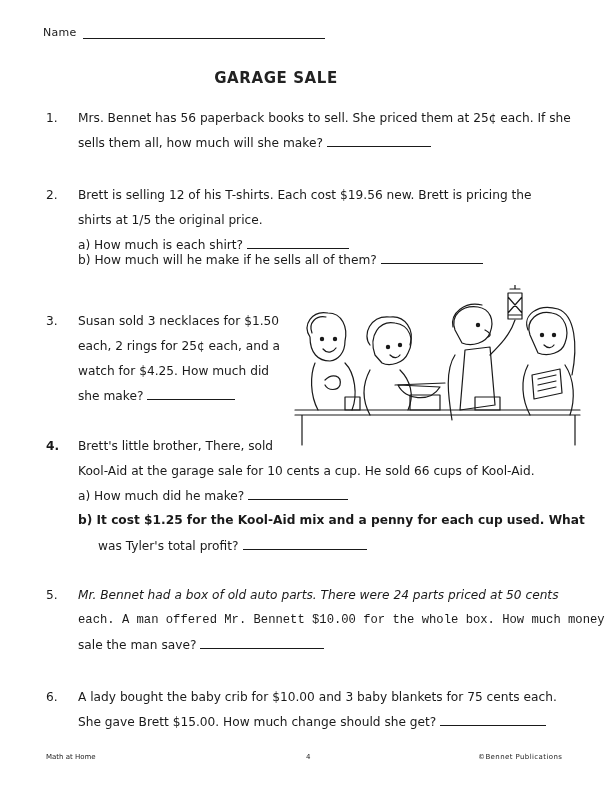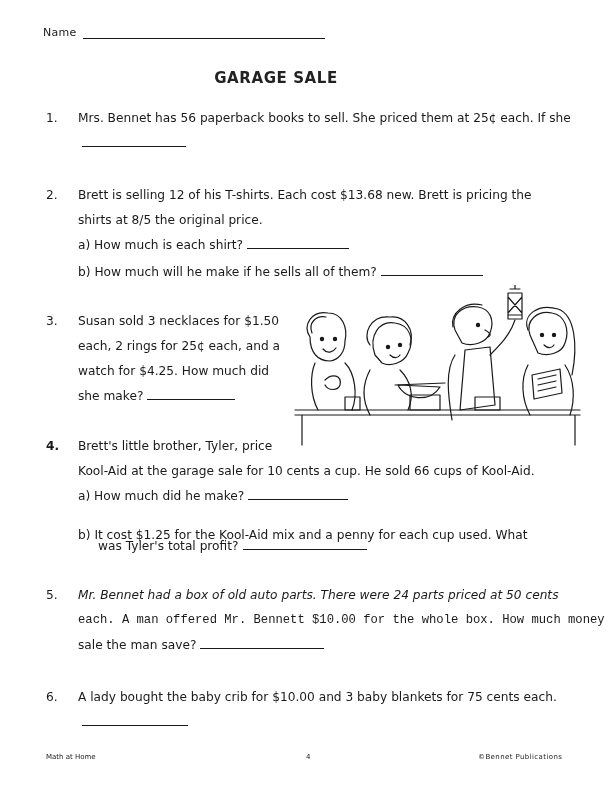--- a/index.html
+++ b/index.html
@@ -87,33 +87,33 @@
   <span>Name</span>
   <span class="name-line"></span>
 </div>
 
 <div class="title">GARAGE SALE</div>
 
 <div class="q" style="left:46px; top:106px; width:540px;">
   <span class="num">1.</span>
   <span class="line" style="left:32px; top:0;">Mrs. Bennet has 56 paperback books to sell. She priced them at 25¢ each.  If she</span>
   <span class="line" style="left:32px; top:25px;">
-    <span class="blank" style="width:104px;"></span>
+    <span>sells them all, how much will she make?</span><span class="blank" style="width:104px;"></span>
   </span>
 </div>
 
 <div class="q" style="left:46px; top:183px; width:540px;">
   <span class="num">2.</span>
-  <span class="line" style="left:32px; top:0;">Brett is selling 12 of his T-shirts.  Each cost $13.68 new.  Brett is pricing the</span>
-  <span class="line" style="left:32px; top:25px;">shirts at 8/5 the original price.</span>
+  <span class="line" style="left:32px; top:0;">Brett is selling 12 of his T-shirts.  Each cost $19.56 new.  Brett is pricing the</span>
+  <span class="line" style="left:32px; top:25px;">shirts at 1/5 the original price.</span>
   <span class="line" style="left:32px; top:50px;">
     <span>a)</span>
     <span>How much is each shirt?</span><span class="blank" style="width:102px;"></span>
   </span>
-  <span class="line" style="left:32px; top:77px;">
+  <span class="line" style="left:32px; top:65px;">
     <span>b)</span>
     <span>How much will he make if he sells all of them?</span><span class="blank" style="width:102px;"></span>
   </span>
 </div>
 
 <div class="q" style="left:46px; top:309px; width:240px;">
   <span class="num">3.</span>
   <span class="line" style="left:32px; top:0;">Susan sold 3 necklaces for $1.50</span>
   <span class="line" style="left:32px; top:25px;">each, 2 rings for 25¢ each, and a</span>
   <span class="line" style="left:32px; top:50px;text-align:center;">watch for $4.25.  How much did</span>
@@ -161,27 +161,27 @@
 
   <path d="M242 90 L270 84 L272 108 L244 114 Z M248 94 L266 90 M248 100 L266 96 M248 106 L266 102"></path>
 
   <path d="M55 112 L70 112 L70 125 L55 125 Z"></path>
   <path d="M120 110 L150 110 L150 125 L120 125 Z"></path>
   <path d="M185 112 L210 112 L210 125 L185 125 Z"></path>
 </svg>
 
 <div class="q" style="left:46px; top:434px; width:540px;">
   <span class="num" style="font-weight:bold;">4.</span>
-  <span class="line" style="left:32px; top:0;">Brett's little brother, Tyler, price</span>
+  <span class="line" style="left:32px; top:0;">Brett's little brother, There, sold</span>
   <span class="line" style="left:32px; top:25px;">Kool-Aid at the garage sale for 10 cents a cup.  He sold 66 cups of Kool-Aid.</span>
   <span class="line" style="left:32px; top:50px;">
     <span>a)</span>
     <span>How much did he make?</span><span class="blank" style="width:100px;"></span>
   </span>
-  <span class="line" style="left:32px; top:89px;">
+  <span class="line" style="left:32px; top:74px;font-weight:bold;">
     <span>b)</span>
     <span>It cost $1.25 for the Kool-Aid mix and a penny for each cup used.  What</span>
   </span>
   <span class="line" style="left:52px; top:100px;">
     <span>was Tyler's total profit?</span><span class="blank" style="width:124px;"></span>
   </span>
 </div>
 
 <div class="q" style="left:46px; top:583px; width:540px;">
   <span class="num">5.</span>
@@ -189,19 +189,19 @@
   <span class="line" style="left:32px; top:25px;font-family:Liberation Mono, monospace;">each.  A man offered Mr. Bennett $10.00 for the whole box.  How much money</span>
   <span class="line" style="left:32px; top:50px;">
     <span>sale the man save?</span><span class="blank" style="width:124px;"></span>
   </span>
 </div>
 
 <div class="q" style="left:46px; top:685px; width:540px;">
   <span class="num">6.</span>
   <span class="line" style="left:32px; top:0;">A lady bought the baby crib for $10.00 and 3 baby blankets for 75 cents each.</span>
   <span class="line" style="left:32px; top:25px;">
-    <span class="blank" style="width:106px;"></span>
+    <span>She gave Brett $15.00.  How much change should she get?</span><span class="blank" style="width:106px;"></span>
   </span>
 </div>
 
 <div class="footer footer-left">Math at Home</div>
 <div class="footer footer-center">4</div>
 <div class="footer footer-right">©Bennet Publications</div>
 
 </body></html>

